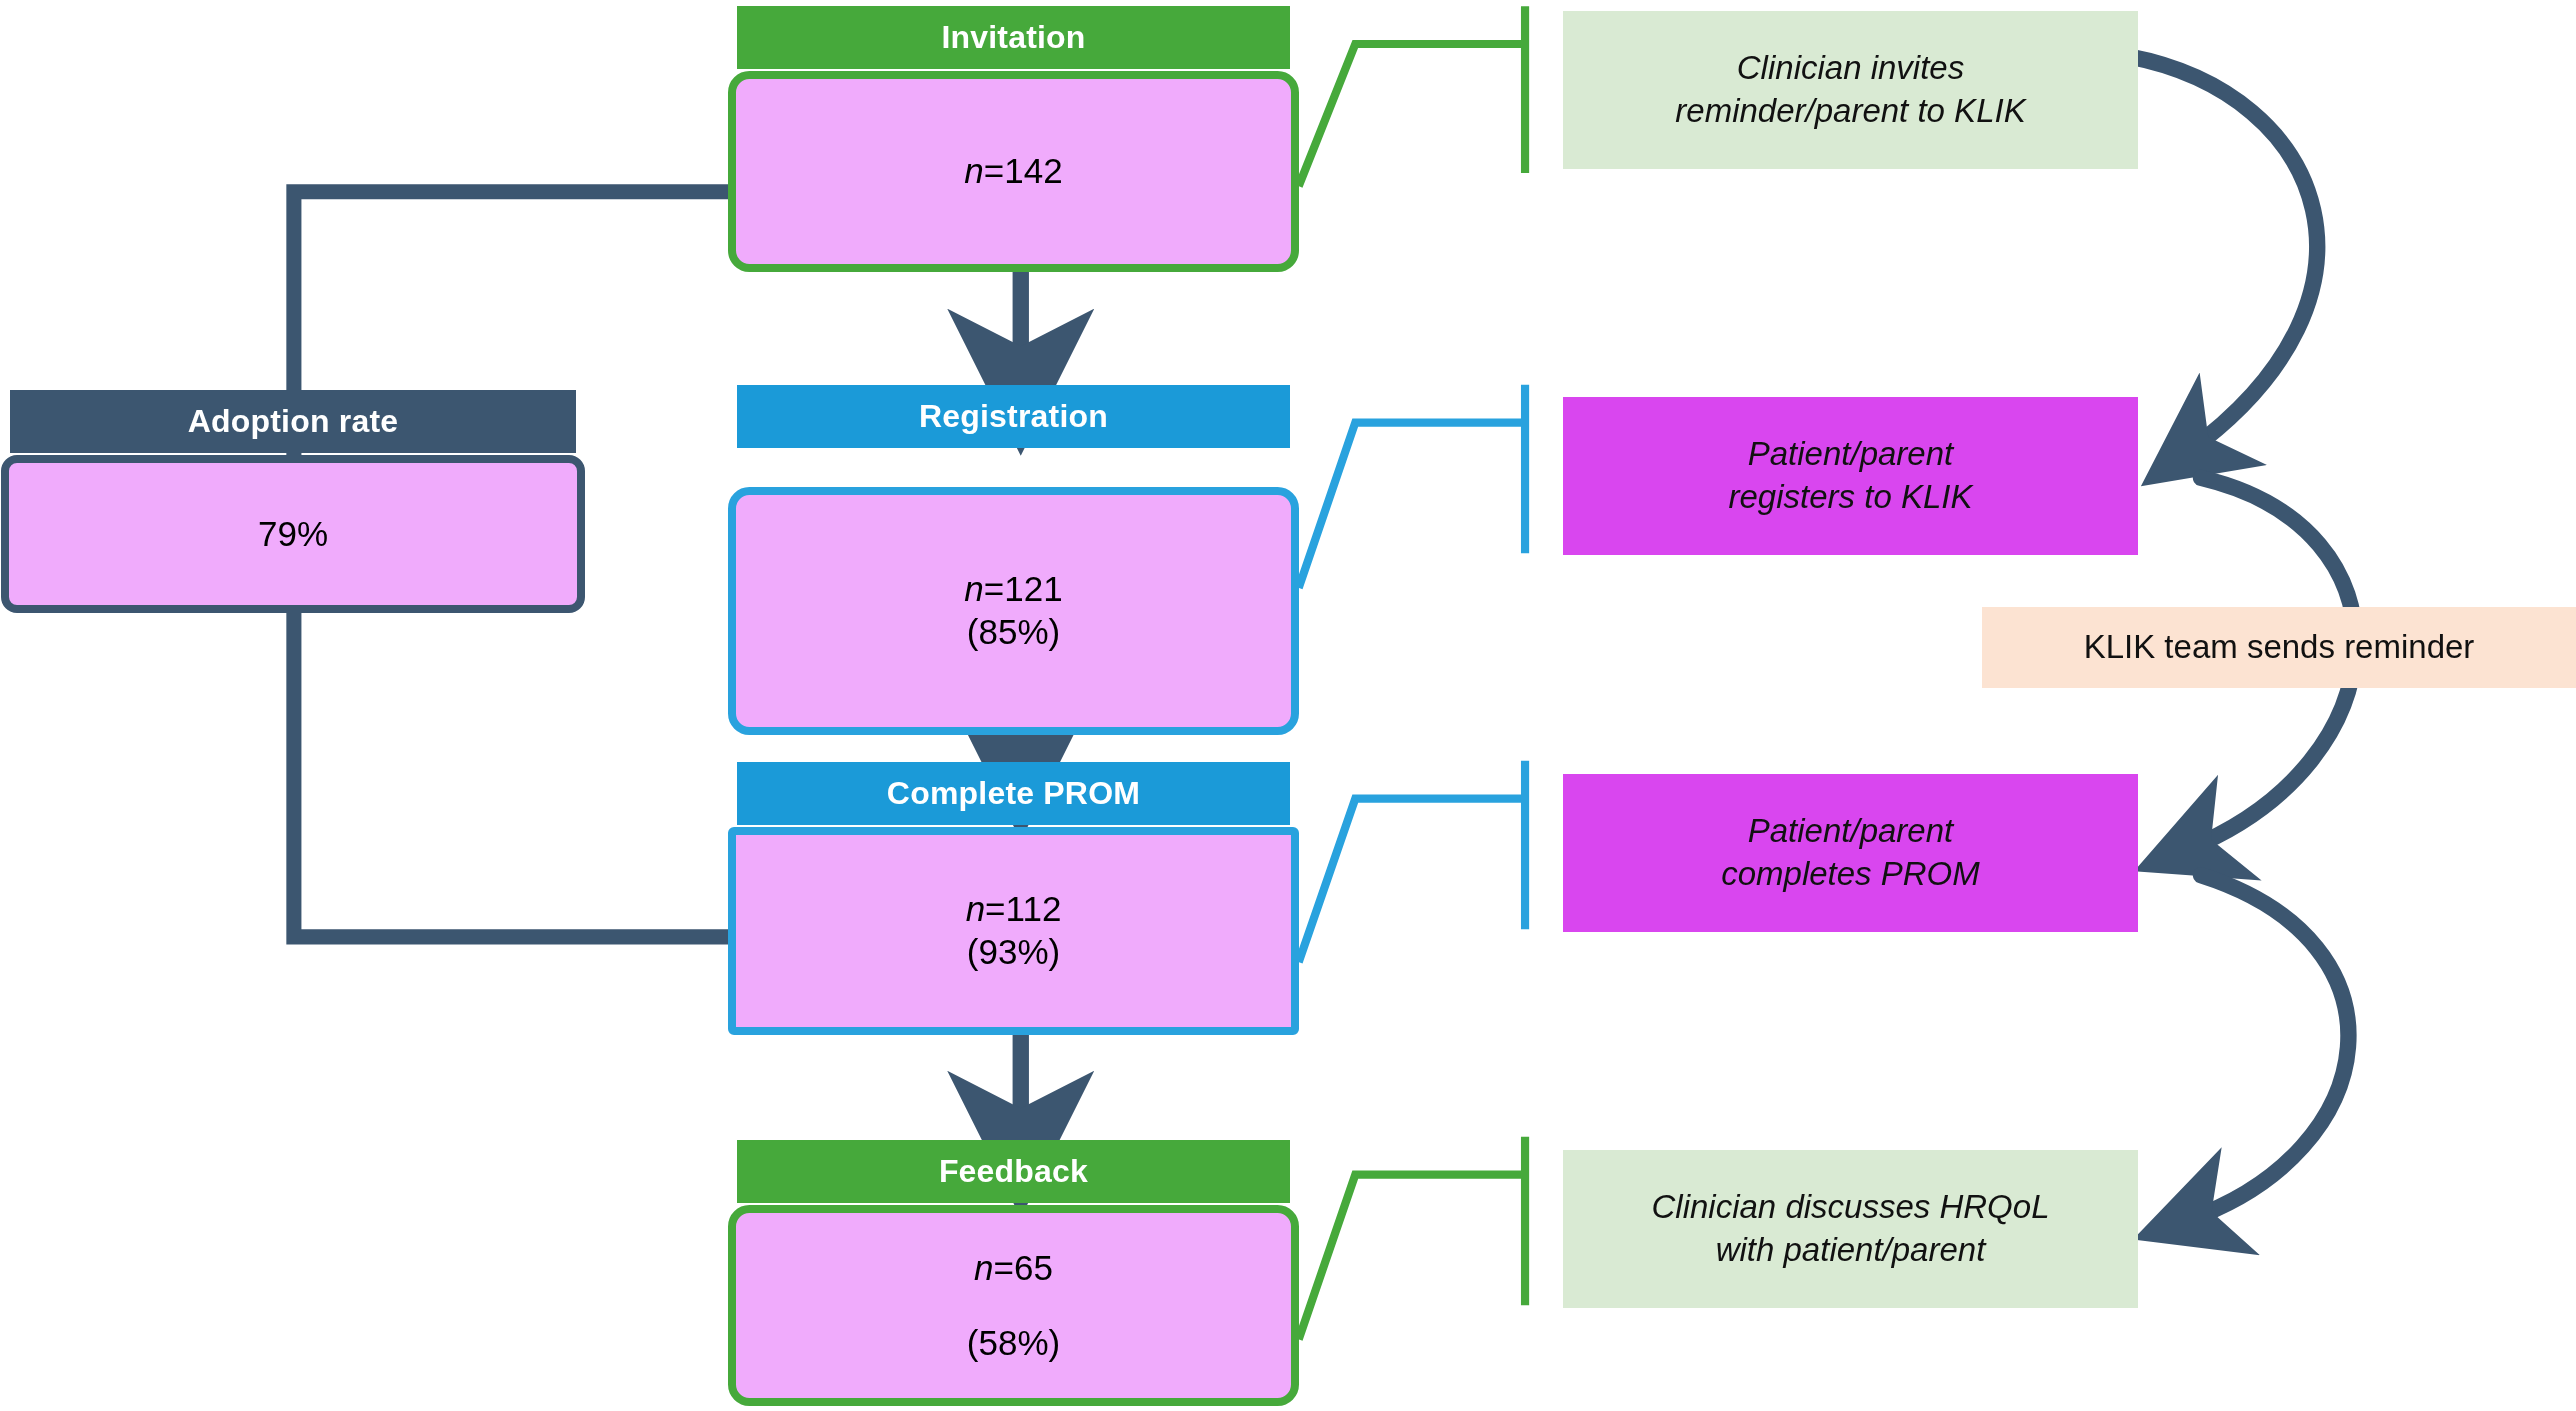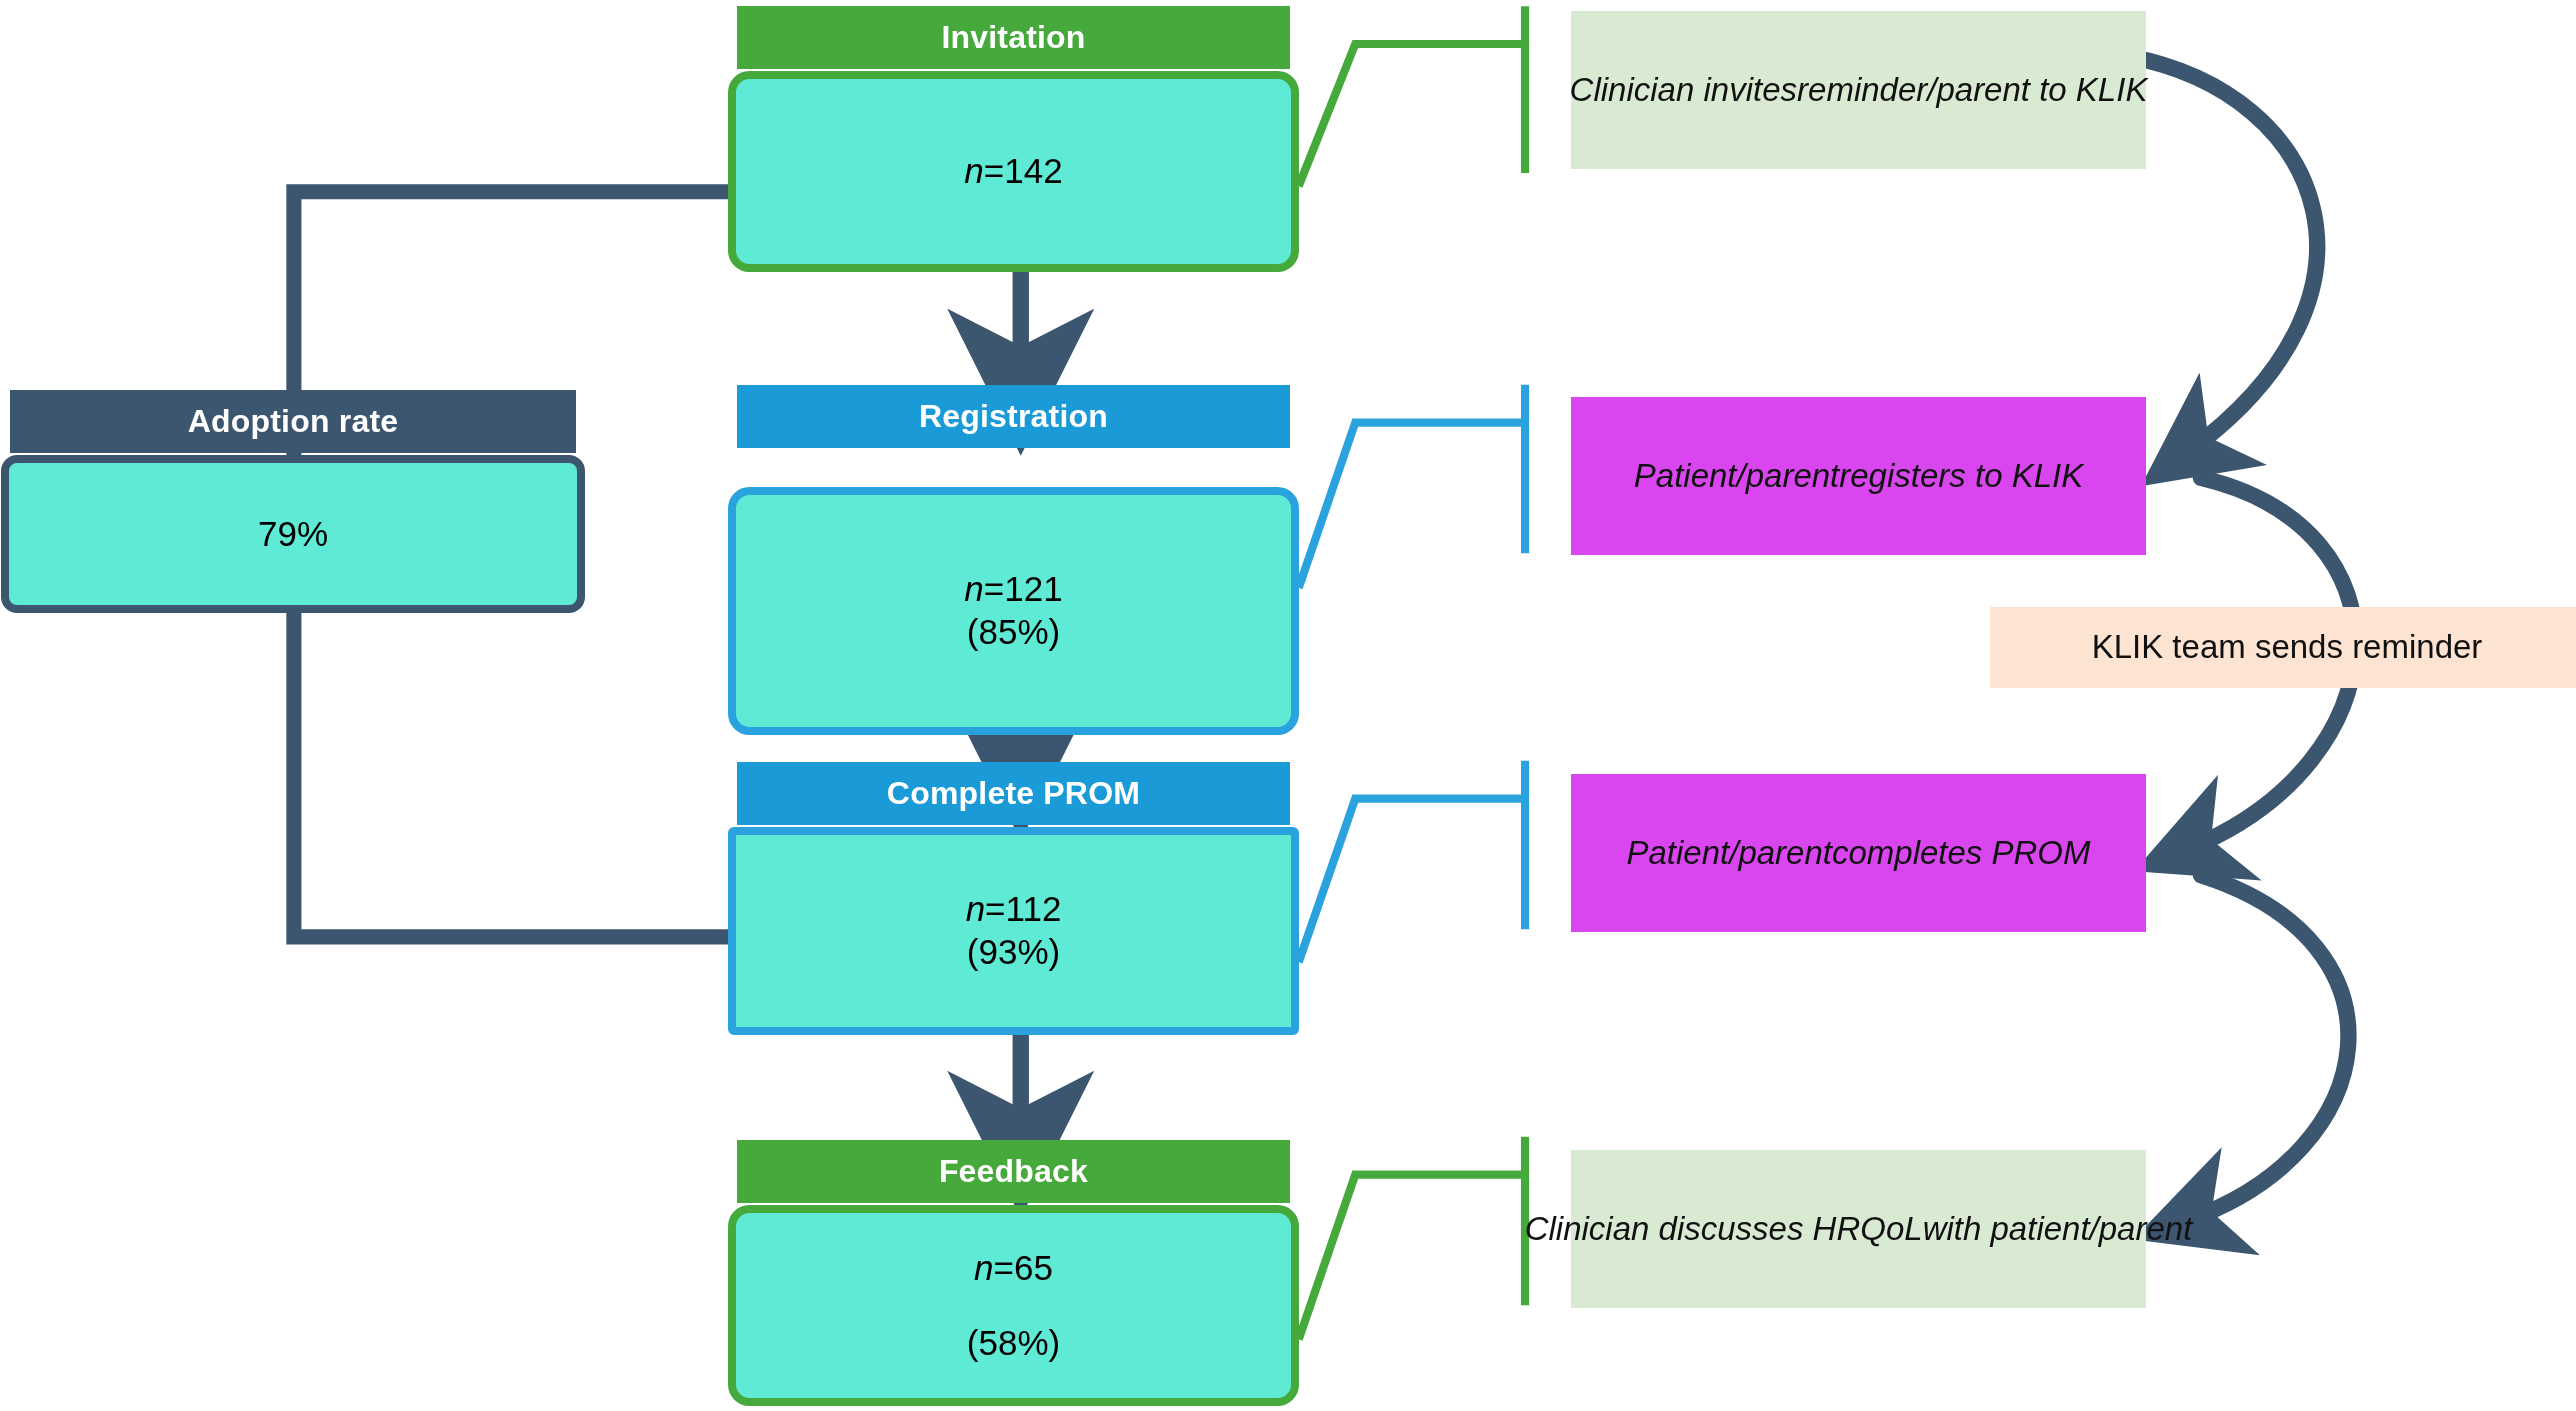--- a/index.html
+++ b/index.html
@@ -46,21 +46,21 @@
     font-size: 32px;
     letter-spacing: 0.2px;
     box-sizing: border-box;
   }
   .node-body {
     position: absolute;
     left: -8.8px;
     top: 65px;
     width: calc(100% + 17.6px);
     box-sizing: border-box;
-    background: #5eead4;
+    background: #f0abfc;
     border-radius: 21.4px;
     display: flex;
     flex-direction: column;
     align-items: center;
     justify-content: center;
     color: #000000;
     font-size: 35px;
     line-height: 1.22;
   }
   .node-body .lineA em {
@@ -80,29 +80,28 @@
   .blue .node-body    { border: 8.2px solid #29A2DE; }
   
   .navy .node-header  { background: #3C5670; }
   .navy .node-body    { border: 8.2px solid #3C5670; }
 
   
   .callout {
     position: absolute;
     box-sizing: border-box;
     display: flex;
-    flex-direction: row;
+    flex-direction: column;
     align-items: center;
     justify-content: center;
     font-style: italic;
     font-size: 33px;
     line-height: 1.3;
     color: #111111;
     text-align: center;
-    margin-left: 8px;
   }
   .callout .cl {
     white-space: nowrap;
   }
   .callout.green-fill { background: #D9EAD3; }
   .callout.blue-fill  { background: #d946ef; }
   .callout.peach-fill {
     background: #FCE3D2;
     font-style: normal;
     font-size: 33px;

